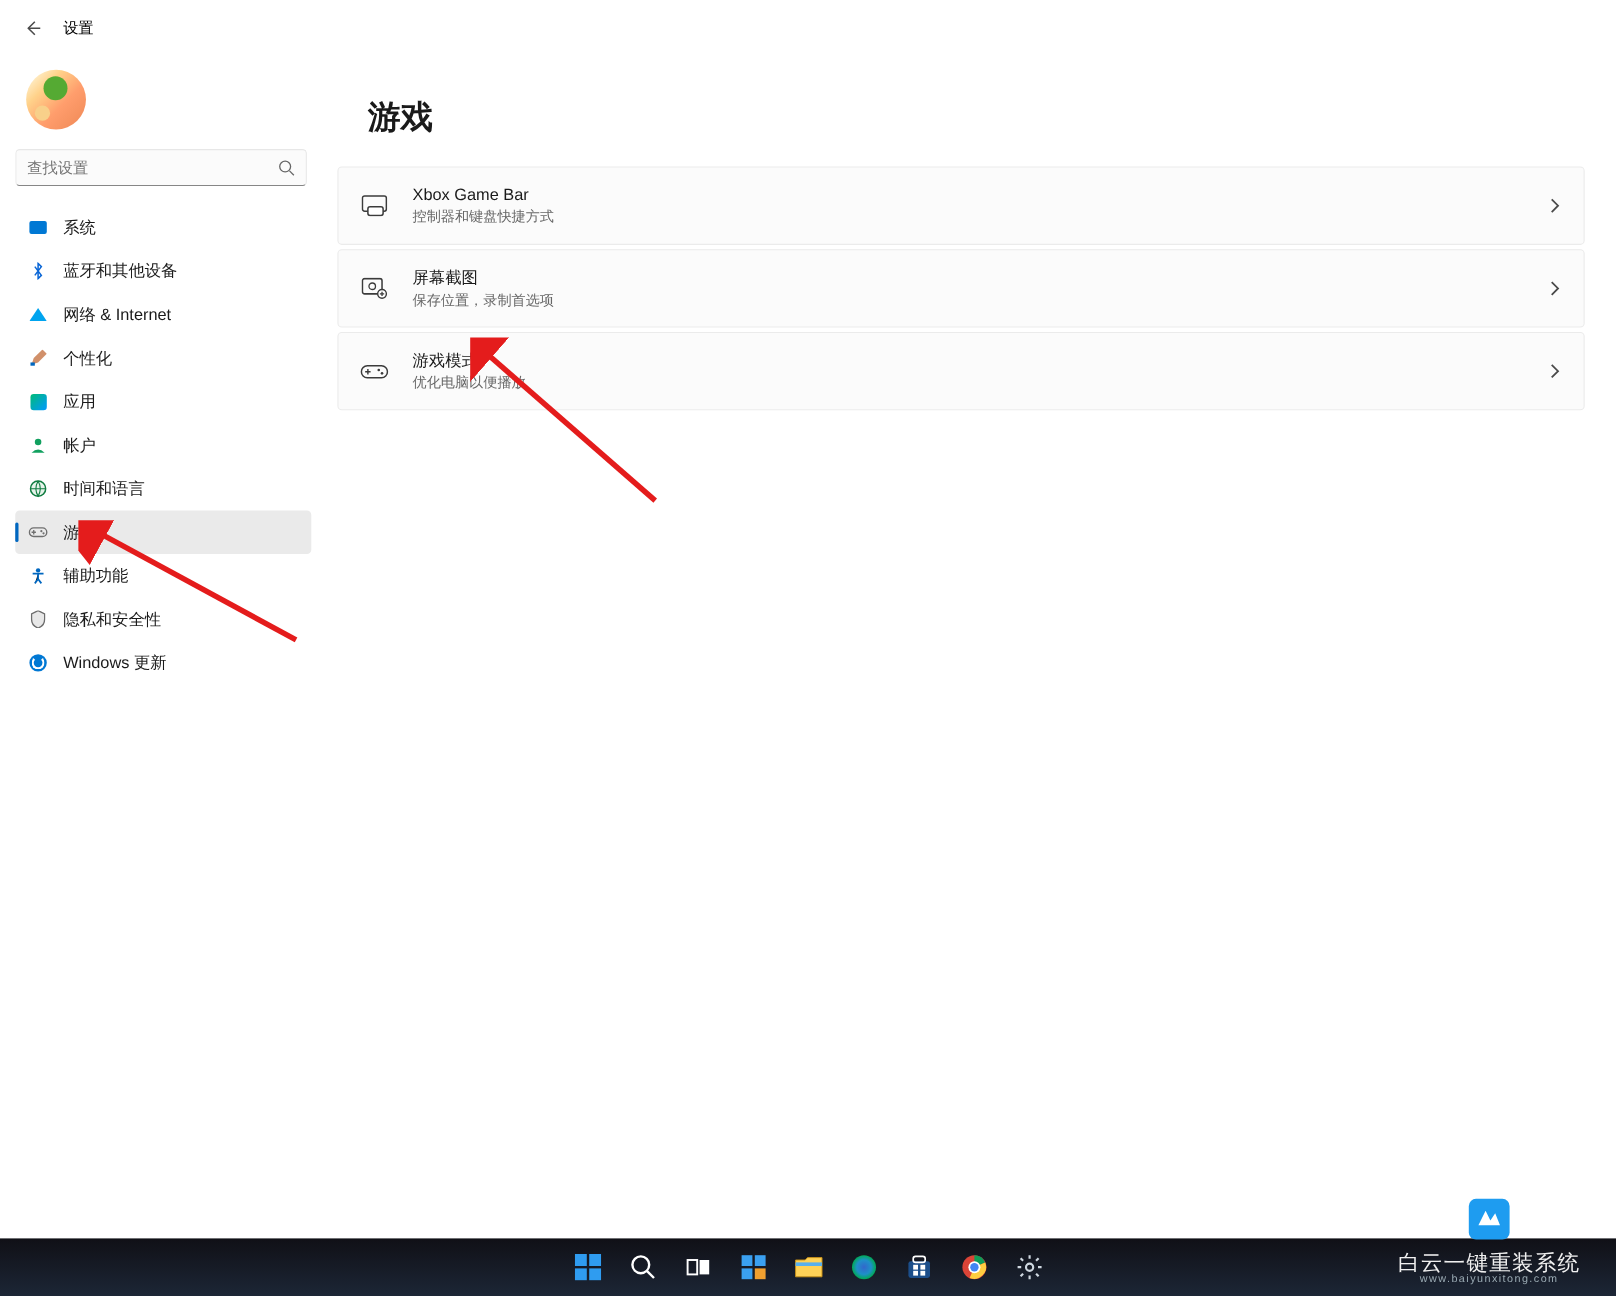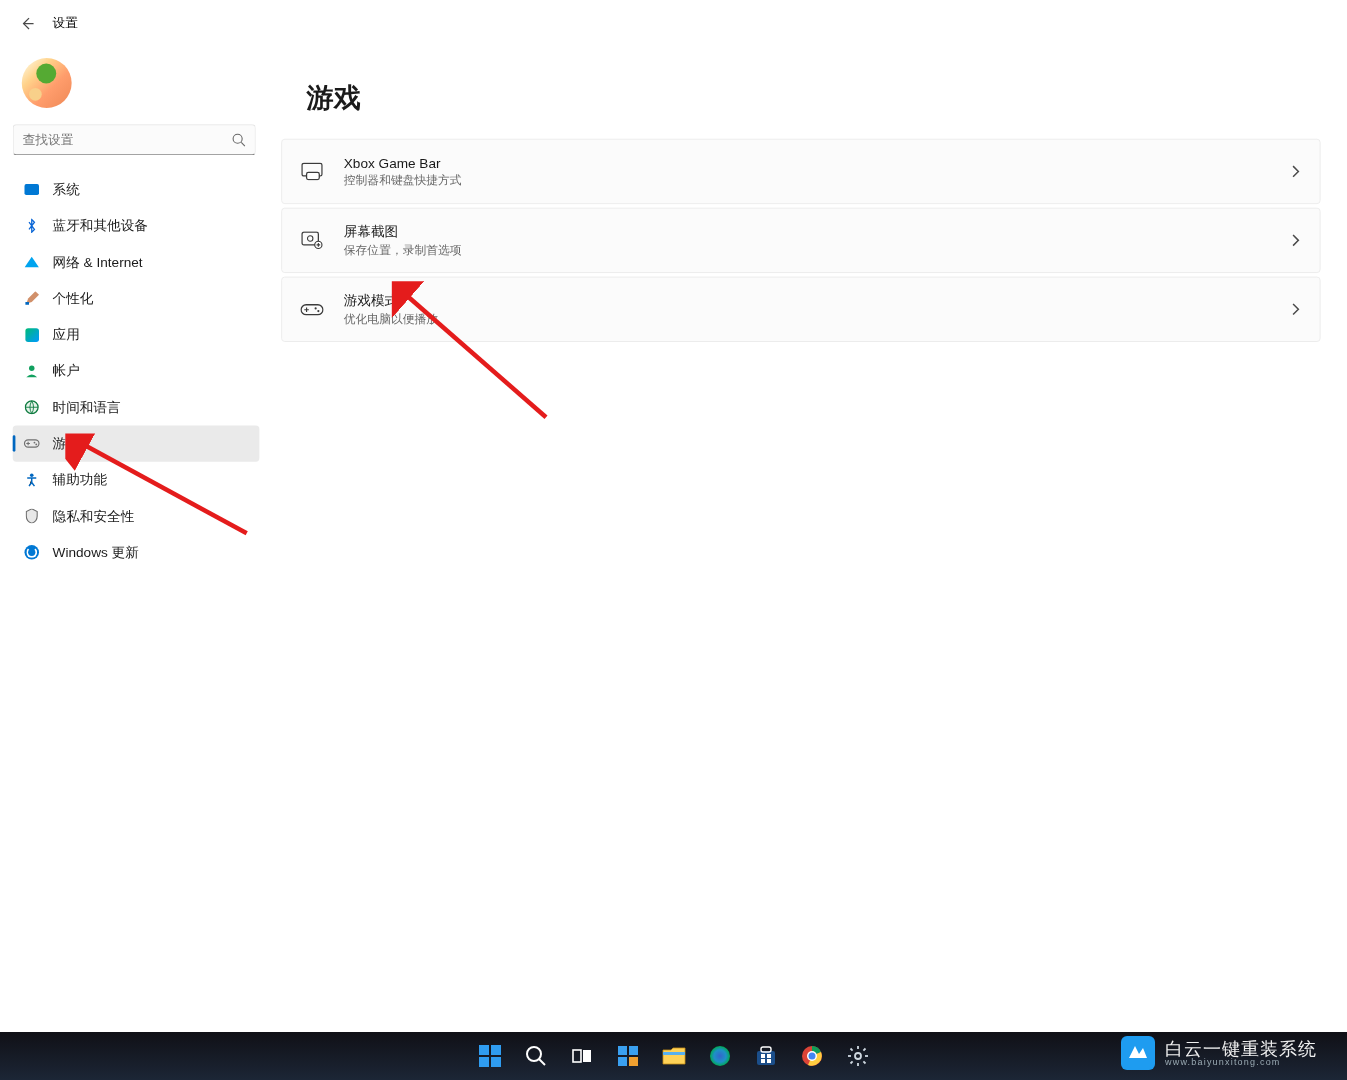--- a/index.html
+++ b/index.html
@@ -44,25 +44,25 @@
 
 .arrow1 { position: absolute; left: 432px; top: 310px; width: 180px; height: 160px; pointer-events: none; }
 .arrow2 { position: absolute; left: 72px; top: 478px; width: 210px; height: 120px; pointer-events: none; }
 
 
 .taskbar { position: absolute; left: 0; bottom: 0; width: 1347px; height: 48px; background: linear-gradient(180deg,#101016 0%,#1c2636 100%); display:flex; align-items:center; justify-content:center; }
 .tb-icons { display:flex; gap:6px; align-items:center; }
 .tb-icon { width:40px; height:40px; display:flex; align-items:center; justify-content:center; border-radius:4px; cursor:pointer; }
 
 
-.watermark { position:absolute; right:30px; bottom:10px; display:flex; align-items:center; gap:10px; color:#fff; }
+.watermark { position:absolute; right:30px; bottom:10px; display:flex; align-items:center; gap:10px; color:#fff;flex-direction:column; }
 .wm-badge { width:34px; height:34px; background:#1e9cf0; border-radius:6px; display:flex; align-items:center; justify-content:center; }
 .wm-text { display:flex; flex-direction:column; line-height:1; }
 .wm-main { font-size:18px; letter-spacing:1px; color:#f0f0f0; }
-.wm-sub { font-size:9px; letter-spacing:1.2px; color:#9aaab3; }
+.wm-sub { font-size:9px; letter-spacing:1.2px; color:#9aaab3;text-align:center; }
 
 
 .ic-system{background:#0078d4;width:16px;height:12px;border-radius:2px;}
 .ic-bt{color:#0a66d6}
 .ic-net{color:#00a4ef}
 .ic-pers{color:#c36}
 .ic-apps{background:linear-gradient(135deg,#0b7 0%,#09f 100%);width:15px;height:15px;border-radius:3px;}
 .ic-acct{color:#11a05f}
 .ic-time{color:#107c41}
 .ic-game{color:#6f6f6f}

